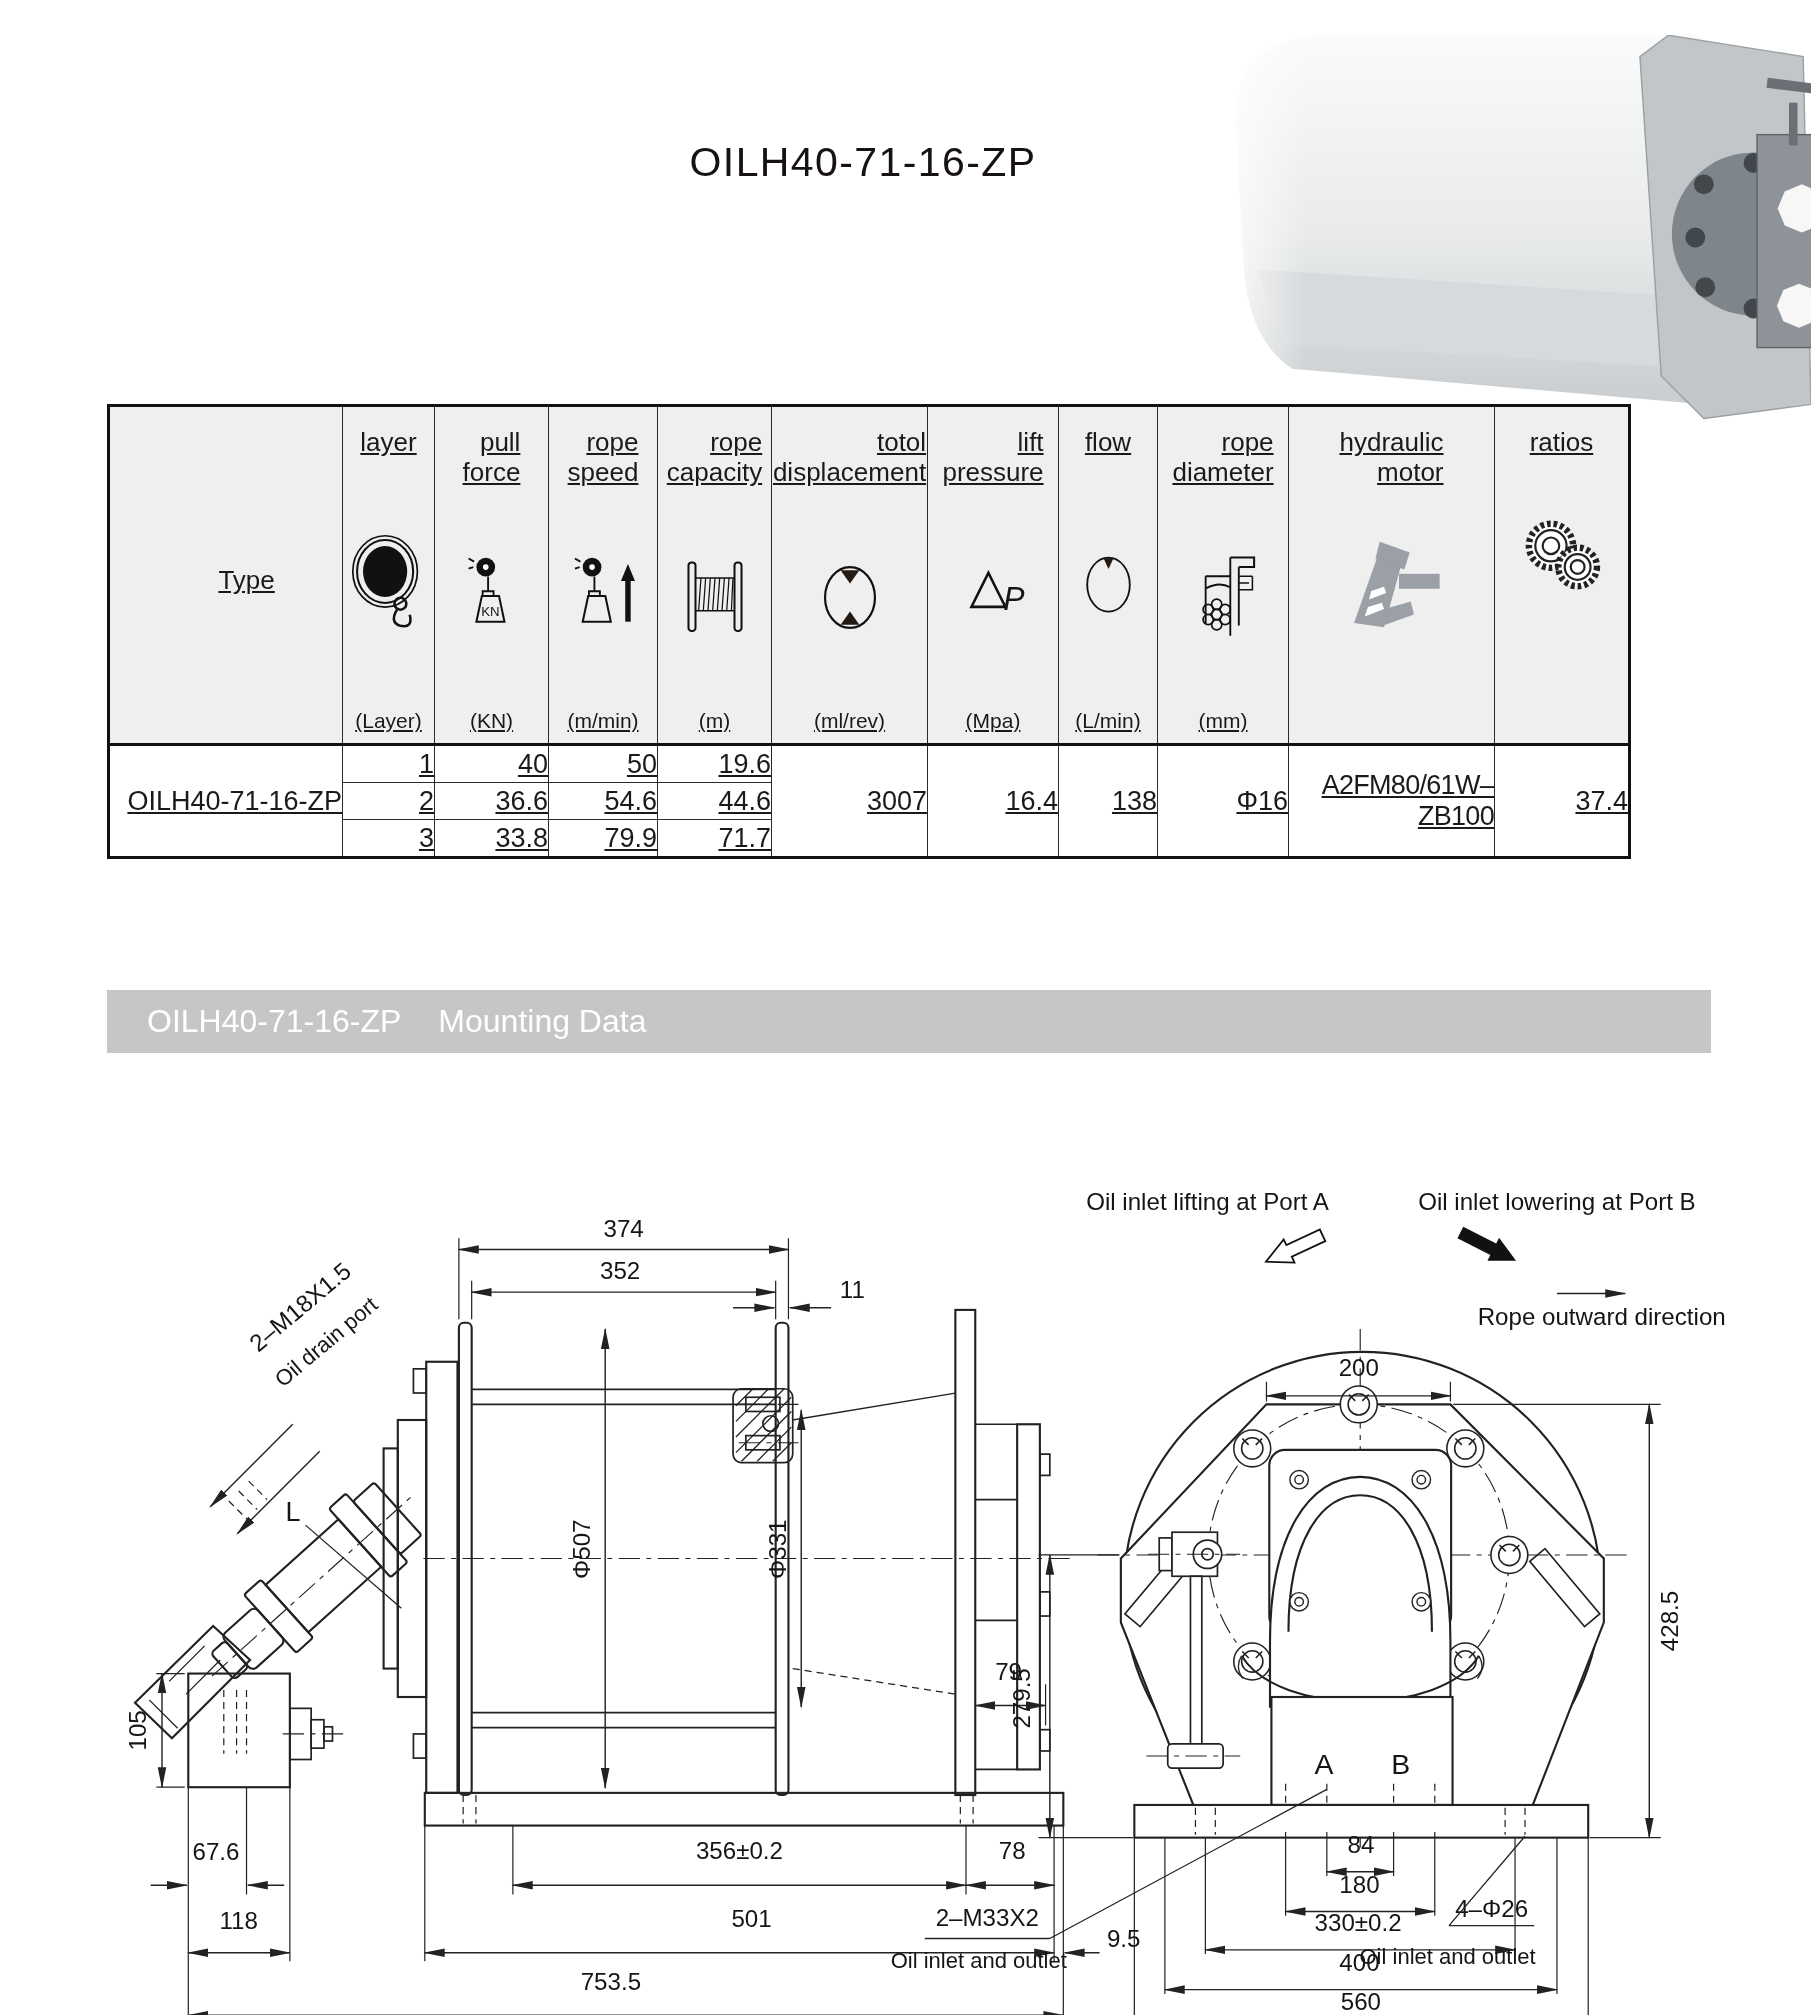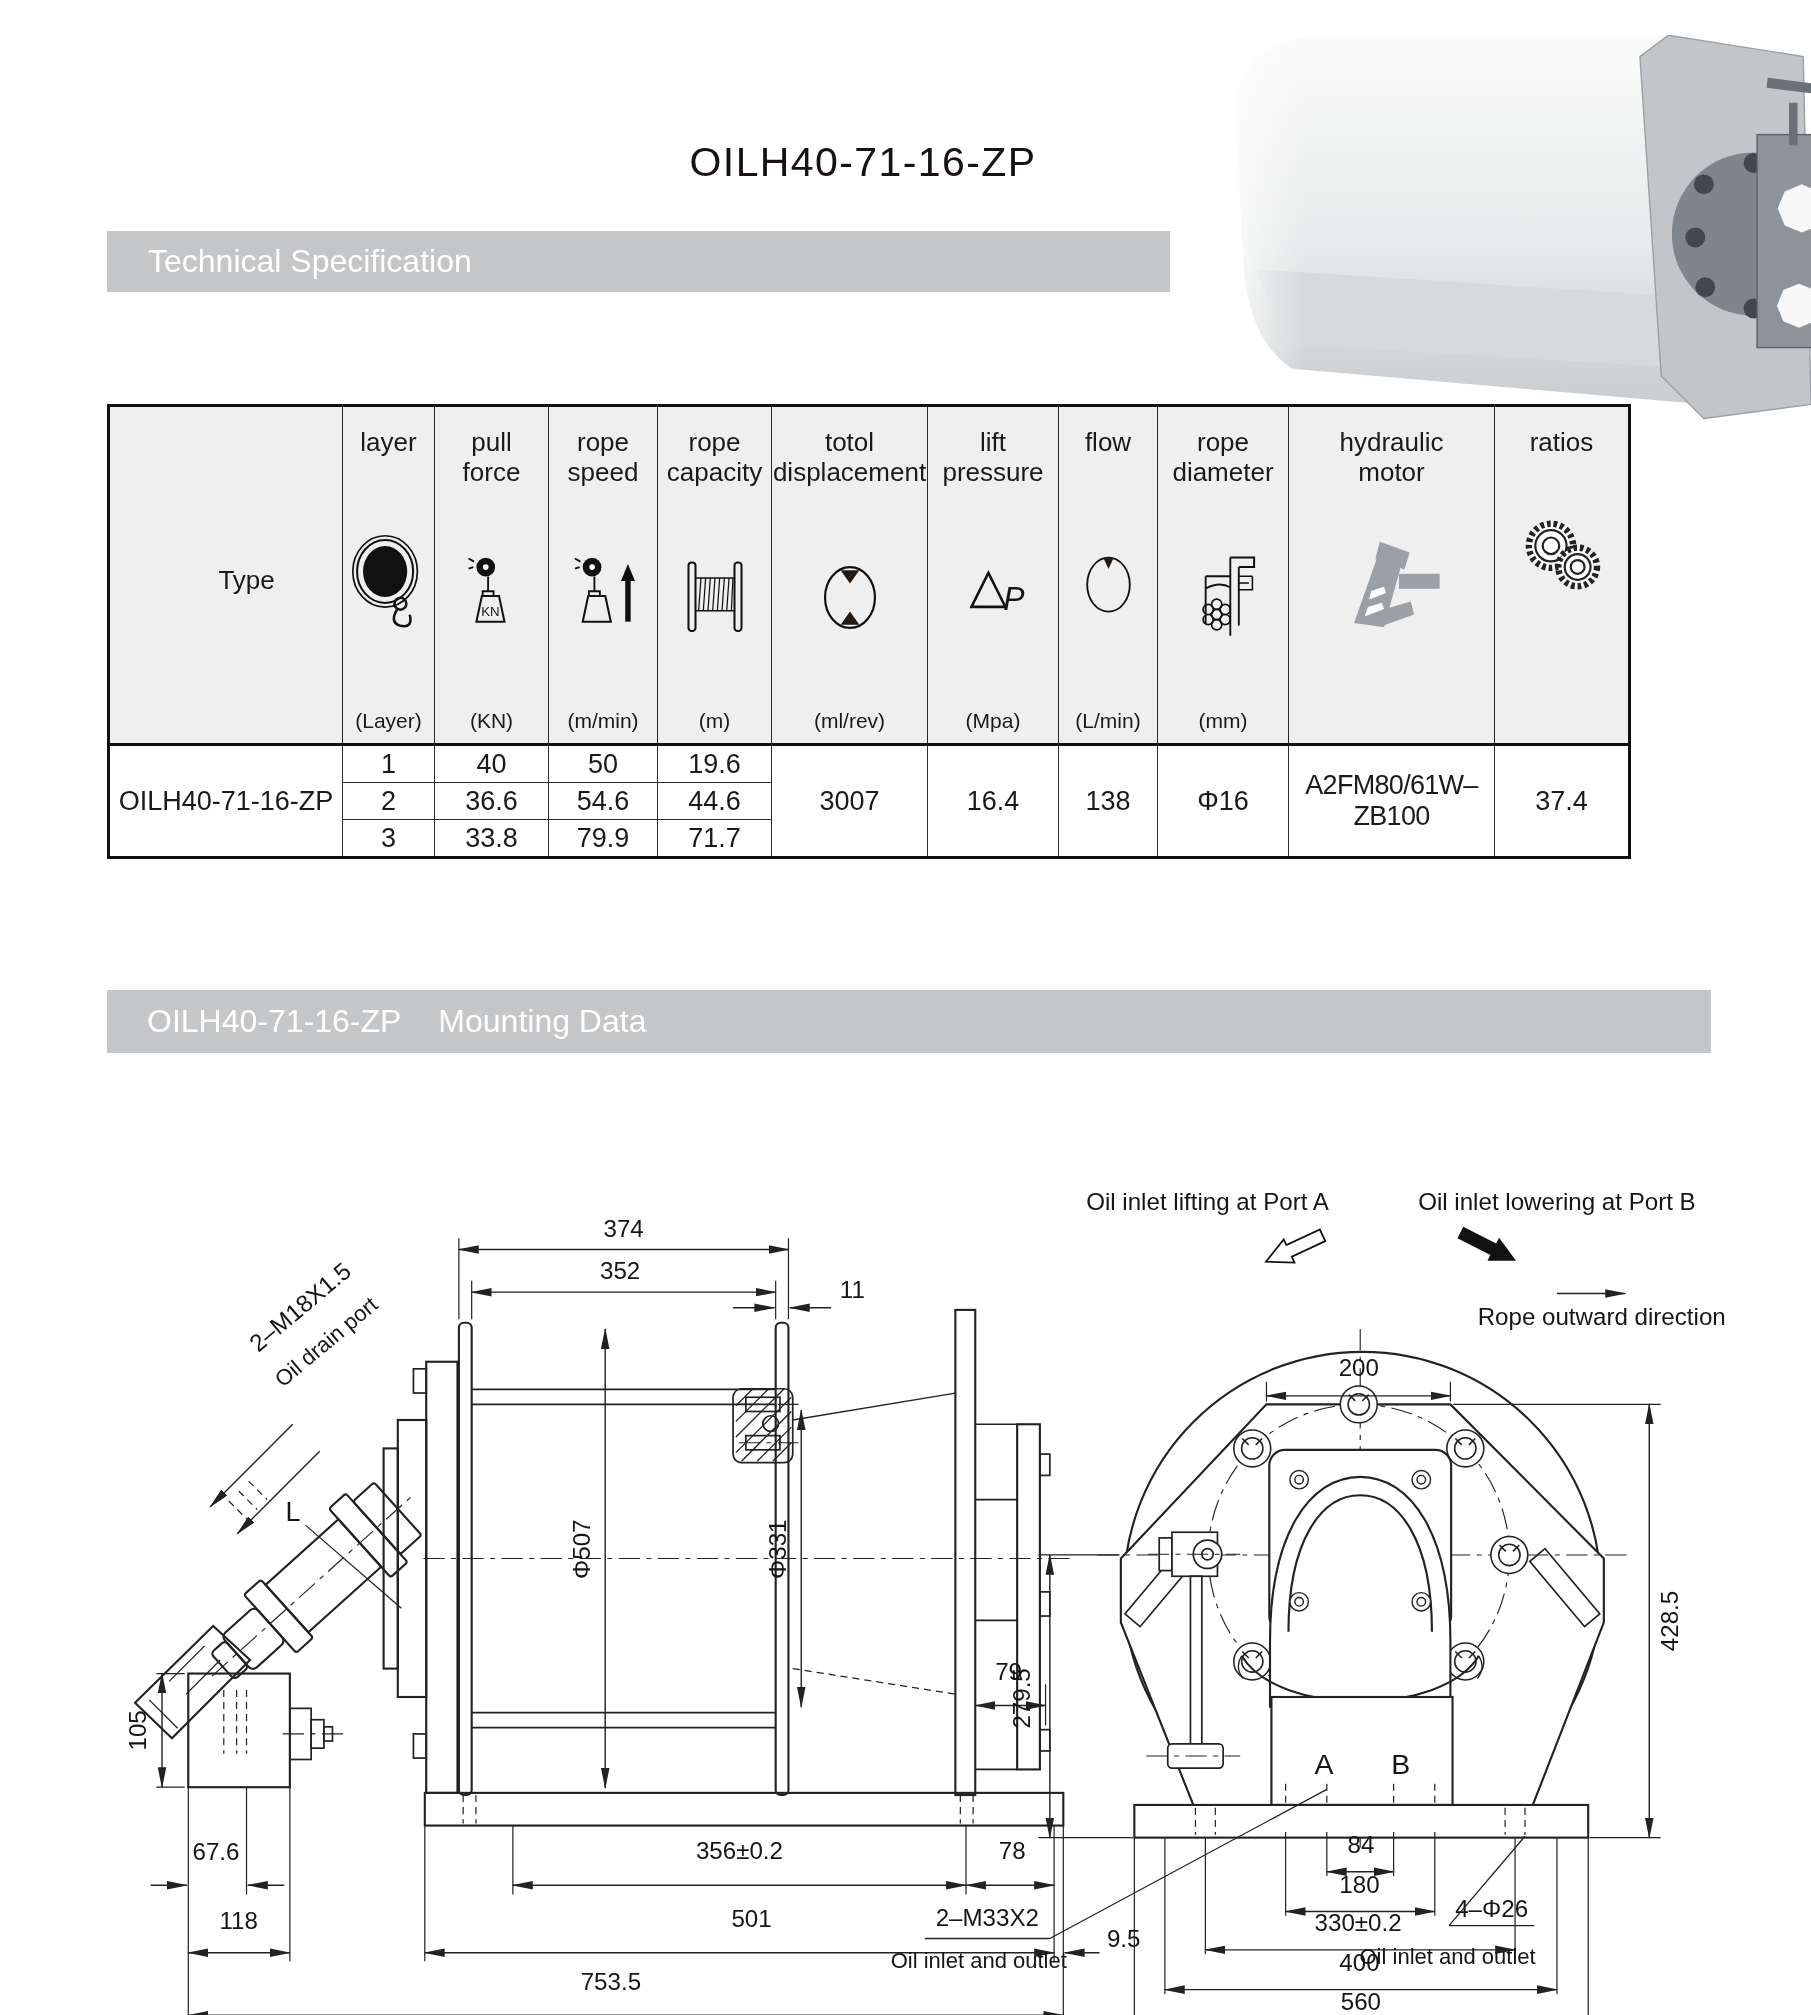--- a/index.html
+++ b/index.html
@@ -9,22 +9,22 @@
          font-size:41px;letter-spacing:1.4px;color:#171210;}
   .banner{position:absolute;background:#c5c6c8;color:#fff;display:flex;align-items:center;}
   .banner1{left:107px;top:196px;width:1063px;height:61px;font-size:32px;padding-left:0;}
   .banner1 span{margin-left:41px;}
   .banner2{left:107px;top:955px;width:1604px;height:63px;font-size:32px;}
   .banner2 .model{margin-left:40px;}
   .banner2 .sub{margin-left:37px;}
   
   table.spec{position:absolute;left:107px;top:369px;border-collapse:collapse;table-layout:fixed;
              width:1524px;background:#fff;}
-  table.spec th,table.spec td{border:1.4px solid #2a2a2a;text-align:center;vertical-align:middle;
-             padding:0;overflow:hidden;}
+  table.spec th,table.spec td{border:1.4px solid #2a2a2a;text-align:right;vertical-align:middle;
+             padding:0;overflow:hidden;text-decoration:underline;}
   table.spec{border:3.6px solid #111;}
   table.spec th{background:#efefef;font-weight:normal;height:336px;border-bottom:3.6px solid #111;}
   table.spec td{height:36px;font-size:27px;}
   .hwrap{display:flex;flex-direction:column;justify-content:space-between;align-items:center;
          height:100%;padding:21px 2.8px 10px 2.8px;box-sizing:border-box;}
   .hlabel{font-size:26px;line-height:1.15;white-space:pre-line;}
   .hunit{font-size:21px;}
   .hicon{flex:0 0 auto;}
   .typecell{font-size:29px;}
   .motorcell{font-size:21px;letter-spacing:-0.7px;}
@@ -78,23 +78,20 @@
       <polygon points="838,210 862,220 872,244 862,268 838,278 814,268 804,244 814,220" fill="#f7f7f7"></polygon>
       <polygon points="834,350 856,359 865,381 856,403 834,412 812,403 803,381 812,359" fill="#f7f7f7"></polygon>
       <rect x="790" y="60" width="150" height="14" fill="#6a7076" transform="rotate(7 790 60)"></rect>
       <rect x="820" y="95" width="12" height="60" fill="#6a7076"></rect>
       <rect x="0" y="0" width="140" height="560" fill="url(#fade)"></rect>
     </svg>
   </div>
 
   <div class="title">OILH40-71-16-ZP</div>
 
-  <div class="banner banner1">
-    <span>Technical Specification</span>
-  </div>
 
   <table class="spec">
     <colgroup>
       <col style="width:234px">
         <col style="width:92px">
         <col style="width:114px">
         <col style="width:109px">
       <col style="width:114px">
         <col style="width:156px">
         <col style="width:131px">

